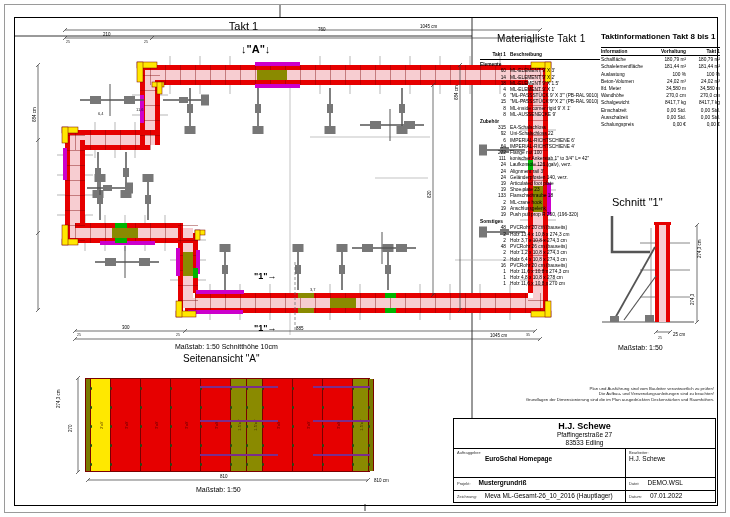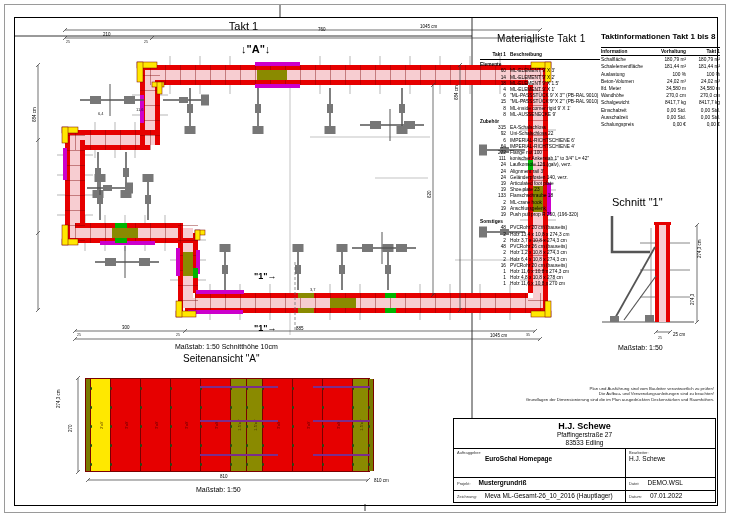--- a/index.html
+++ b/index.html
@@ -281,21 +281,21 @@
       <path d="M78,378V472 M88,480H368 M76,380l4,-4 M76,474l4,-4 M86,482l4,-4 M366,482l4,-4" stroke="#333" stroke-width="0.7" fill="none"></path>
       <text x="60" y="408" font-size="4.5" transform="rotate(-90 60 408)">274,3 cm</text>
       <text x="72" y="432" font-size="4.5" transform="rotate(-90 72 432)">270</text>
       <text x="220" y="478" font-size="4.5">810</text>
       <text x="374" y="482" font-size="4.5">810 cm</text>
     </g>
   </svg>
 
   <div class="abs plan-title">Takt 1</div>
   <div class="abs ml-title">Materialliste  Takt 1</div>
-  <div class="abs ti-title">Taktinformationen  Takt 1 bis 8</div>
+  <div class="abs ti-title">Taktinformationen  Takt 8 bis 1</div>
   <div class="abs schnitt-title">Schnitt "1"</div>
   <div class="abs plan-scale">Maßstab: 1:50   Schnitthöhe 10cm</div>
   <div class="abs sa-title">Seitenansicht "A"</div>
   <div class="abs sa-scale">Maßstab: 1:50</div>
   <div class="abs schnitt-scale">Maßstab: 1:50</div>
 
   <div class="abs ml-wrap">
     <div class="ml-head">
       <span class="c1">Takt 1</span>
       <span class="c2">Beschreibung</span>

